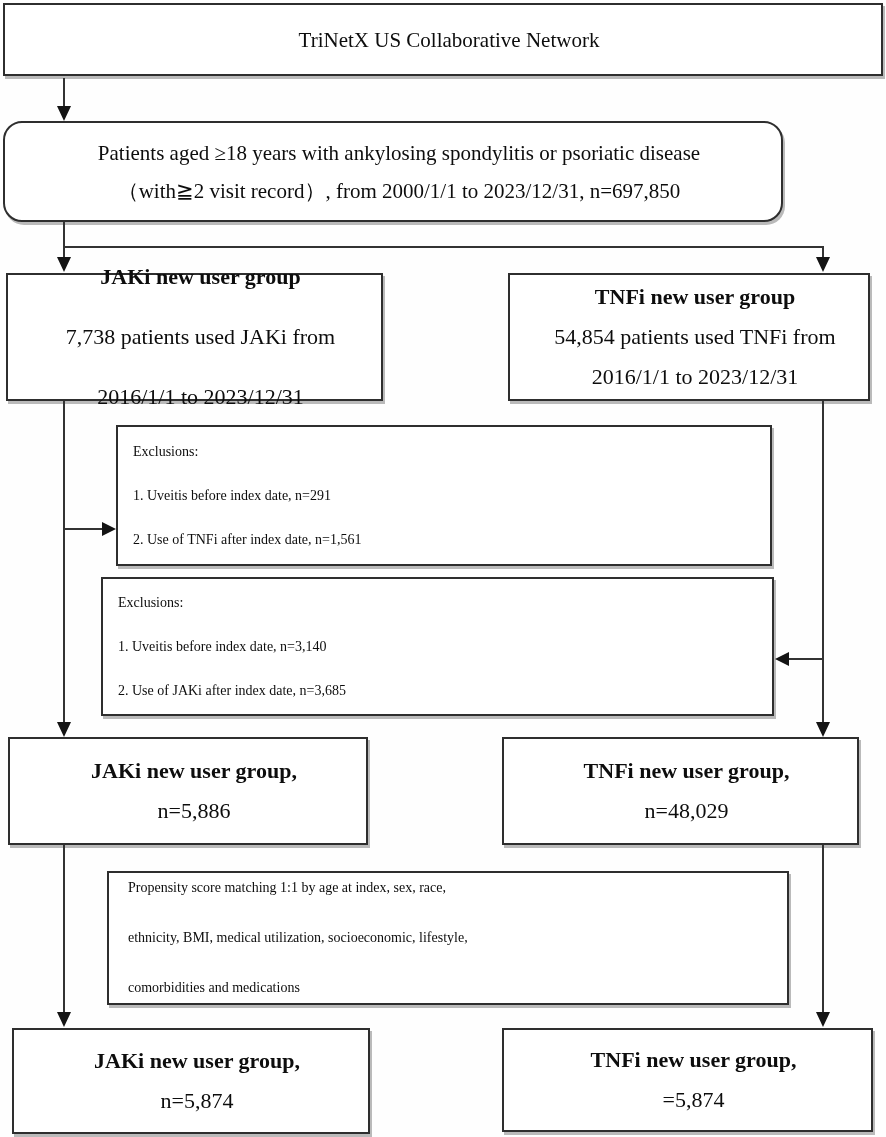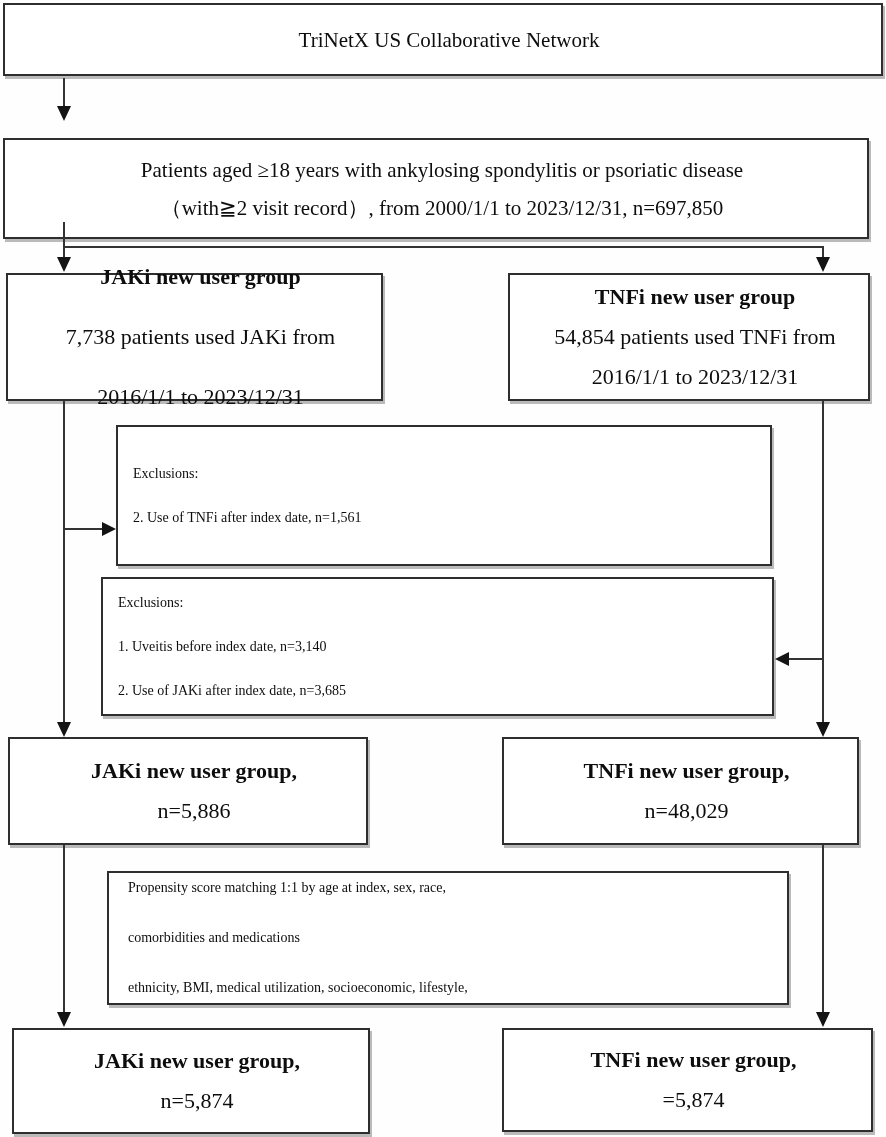--- a/index.html
+++ b/index.html
@@ -78,21 +78,21 @@
 
 <div id="canvas">
 
   <div class="box centered" style="left:3px; top:3px; width:880px; height:73px;">
     <div class="tline">TriNetX US Collaborative Network</div>
   </div>
 
   <div class="vline" style="left:63px; top:78px; height:29px;"></div>
   <div class="ah-down" style="left:57px; top:106px;"></div>
 
-  <div class="box centered" style="left:3px; top:138px; width:866px; height:101px;">
+  <div class="box centered" style="left:3px; top:121px; width:780px; height:101px;border-radius:19px;">
     <div class="tline">Patients aged ≥18 years with ankylosing spondylitis or psoriatic disease</div>
     <div class="tline">（with≧2 visit record）, from 2000/1/1 to 2023/12/31, n=697,850</div>
   </div>
 
   <div class="vline" style="left:63px; top:222px; height:36px;"></div>
   <div class="hline" style="left:63px; top:246px; width:761px;"></div>
   <div class="vline" style="left:822px; top:246px; height:12px;"></div>
   <div class="ah-down" style="left:57px; top:257px;"></div>
   <div class="ah-down" style="left:816px; top:257px;"></div>
 
@@ -110,20 +110,21 @@
   <div class="vline" style="left:63px; top:401px; height:321px;"></div>
   <div class="ah-down" style="left:57px; top:722px;"></div>
   <div class="vline" style="left:822px; top:401px; height:321px;"></div>
   <div class="ah-down" style="left:816px; top:722px;"></div>
 
   <div class="hline" style="left:64px; top:528px; width:38px;"></div>
   <div class="ah-right" style="left:102px; top:522px;"></div>
 
   <div class="box lefted" style="left:116px; top:425px; width:656px; height:141px; padding-left:15px;">
     <div class="excl-line">Exclusions:</div>
+    <div class="excl-line">1. Uveitis before index date, n=291</div>
     <div class="excl-line">2. Use of TNFi after index date, n=1,561</div>
   </div>
 
   <div class="box lefted" style="left:101px; top:577px; width:673px; height:139px; padding-left:15px;">
     <div class="excl-line">Exclusions:</div>
     <div class="excl-line">1. Uveitis before index date, n=3,140</div>
     <div class="excl-line">2. Use of JAKi after index date, n=3,685</div>
   </div>
 
   <div class="hline" style="left:789px; top:658px; width:34px;"></div>
@@ -138,22 +139,22 @@
     <div class="tline big">n=48,029</div>
   </div>
 
   <div class="vline" style="left:63px; top:845px; height:168px;"></div>
   <div class="ah-down" style="left:57px; top:1012px;"></div>
   <div class="vline" style="left:822px; top:845px; height:168px;"></div>
   <div class="ah-down" style="left:816px; top:1012px;"></div>
 
   <div class="box lefted" style="left:107px; top:871px; width:682px; height:134px; padding-left:19px;gap:8px;">
     <div class="excl-line" style="line-height:42px;">Propensity score matching 1:1 by age at index, sex, race,</div>
+    <div class="excl-line" style="line-height:42px;">ethnicity, BMI, medical utilization, socioeconomic, lifestyle,</div>
     <div class="excl-line" style="line-height:42px;">comorbidities and medications</div>
-    <div class="excl-line" style="line-height:42px;">ethnicity, BMI, medical utilization, socioeconomic, lifestyle,</div>
   </div>
 
   <div class="box centered" style="left:12px; top:1028px; width:358px; height:106px;">
     <div class="tline big bold">JAKi new user group,</div>
     <div class="tline big">n=5,874</div>
   </div>
   <div class="box centered" style="left:502px; top:1028px; width:371px; height:104px;">
     <div class="tline big bold">TNFi new user group,</div>
     <div class="tline big">=5,874</div>
   </div>

